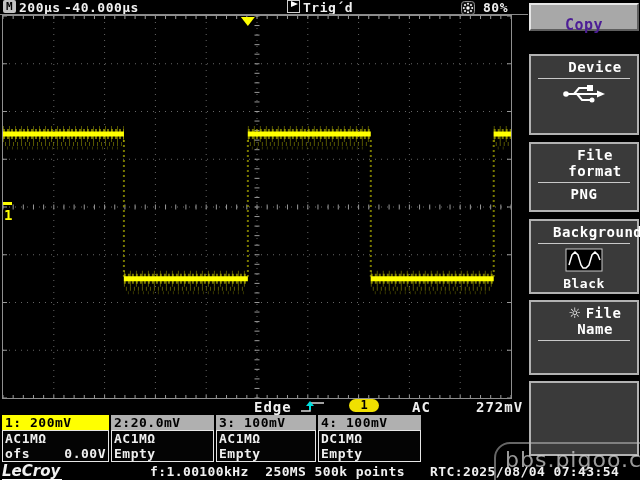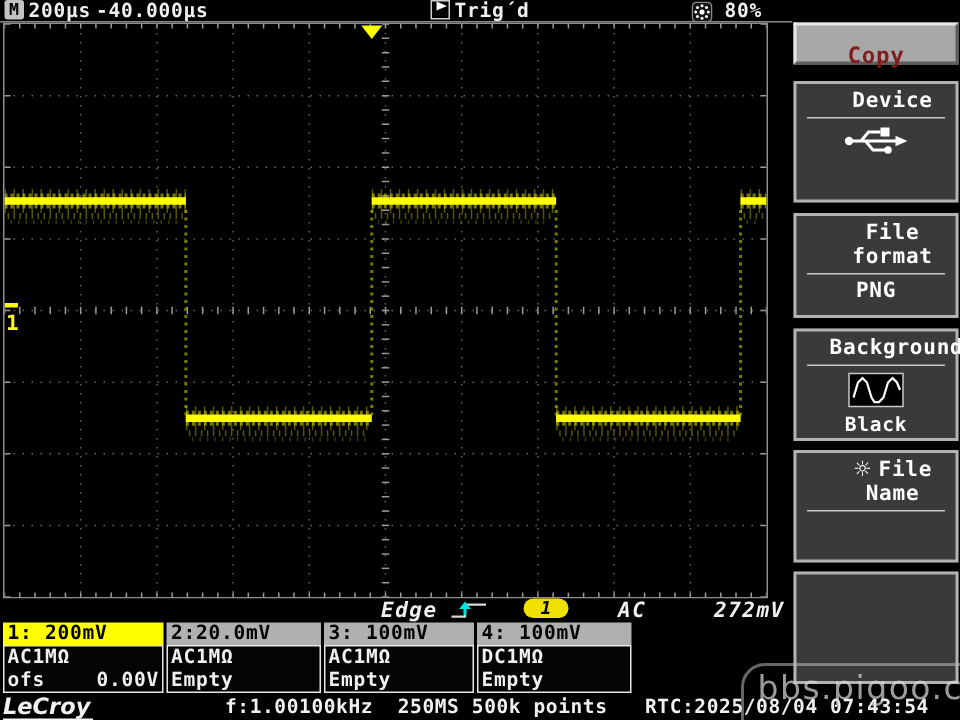--- a/index.html
+++ b/index.html
@@ -21,21 +21,21 @@
     border-left:7px solid #fff;border-top:3.5px solid transparent;border-bottom:3.5px solid transparent;}
   .tb-trig{left:303px;}
   .bright-icon{position:absolute;left:461px;top:1px;}
   .tb-batt{left:483px;}
   .topbar-divider{position:absolute;left:0;top:14px;width:528px;height:1px;background:#8a8a8a;}
   
   .scope{position:absolute;left:2px;top:15px;width:510px;height:384px;
     border:1px solid #8f8f8f;box-sizing:border-box;background:#000;}
   
   .trig-bar{position:absolute;left:0;top:399px;width:528px;height:16px;background:#000;font-size:14px;letter-spacing:1px;}
-  .trig-bar span{position:absolute;top:0;line-height:16px;font-style:italic;}
+  .trig-bar span{position:absolute;top:0;line-height:16px;}
   .trg-mode{left:254px;}
   .edge-icon{position:absolute;left:300px;top:1px;}
   .trg-badge{left:349px;top:1px;width:30px;height:13px;background:#f0e000;color:#000;
     border-radius:7px;text-align:center;font-size:12px;line-height:13px !important;letter-spacing:0;}
   .trg-coupling{left:412px;}
   .trg-level{left:476px;}
   
   .channels{position:absolute;left:0;top:415px;width:528px;height:47px;}
   .ch-box{position:absolute;top:0;height:34px;}
   .ch-head{height:15px;color:#000;font-size:13px;line-height:15px;padding-left:3px;letter-spacing:.5px;
@@ -47,22 +47,22 @@
   
   .status-bar{position:absolute;left:0;top:462px;width:640px;height:18px;background:#000;font-size:13px;}
   .status-bar span{position:absolute;top:2px;line-height:15px;}
   .logo{left:2px;top:0;font-family:"DejaVu Sans","Liberation Sans",sans-serif;
     font-style:italic;font-size:15px;border-bottom:2px solid #fff;padding:0 2px 0 0;}
   .acq{left:150px;white-space:pre;letter-spacing:.4px;}
   .rtc{left:430px;letter-spacing:.4px;}
   
   .menu-box{position:absolute;left:529px;width:110px;background:#3a3a3a;
     border:2px solid #b2b2b2;box-sizing:border-box;color:#fff;text-align:center;}
-  .mb-copy{top:3px;height:28px;background:#a8a8a8;color:#7f1d1d;
-    border-color:#e6e6e6 #5e5e5e #5e5e5e #e6e6e6;font-size:15px;line-height:40px;letter-spacing:.5px;margin-top:12px;}
+  .mb-copy{top:3px;height:28px;background:#a8a8a8;color:#4c1d95;
+    border-color:#e6e6e6 #5e5e5e #5e5e5e #e6e6e6;font-size:15px;line-height:40px;letter-spacing:.5px;}
   .mb-device{top:54px;height:81px;}
   .mb-format{top:142px;height:70px;}
   .mb-background{top:219px;height:75px;}
   .mb-filename{top:300px;height:75px;}
   .mb-empty{top:381px;height:75px;}
   .menu-title{font-size:14px;margin-top:3px;letter-spacing:.5px;padding-left:22px;}
   .menu-divider{height:1px;background:#c8c8c8;margin:3px 7px;}
   .menu-value{font-size:13px;letter-spacing:.5px;}
   .gear{font-family:"DejaVu Sans",sans-serif;margin-right:4px;}
   .fname-field{display:inline-block;background:#000;color:#fff;font-size:14px;

